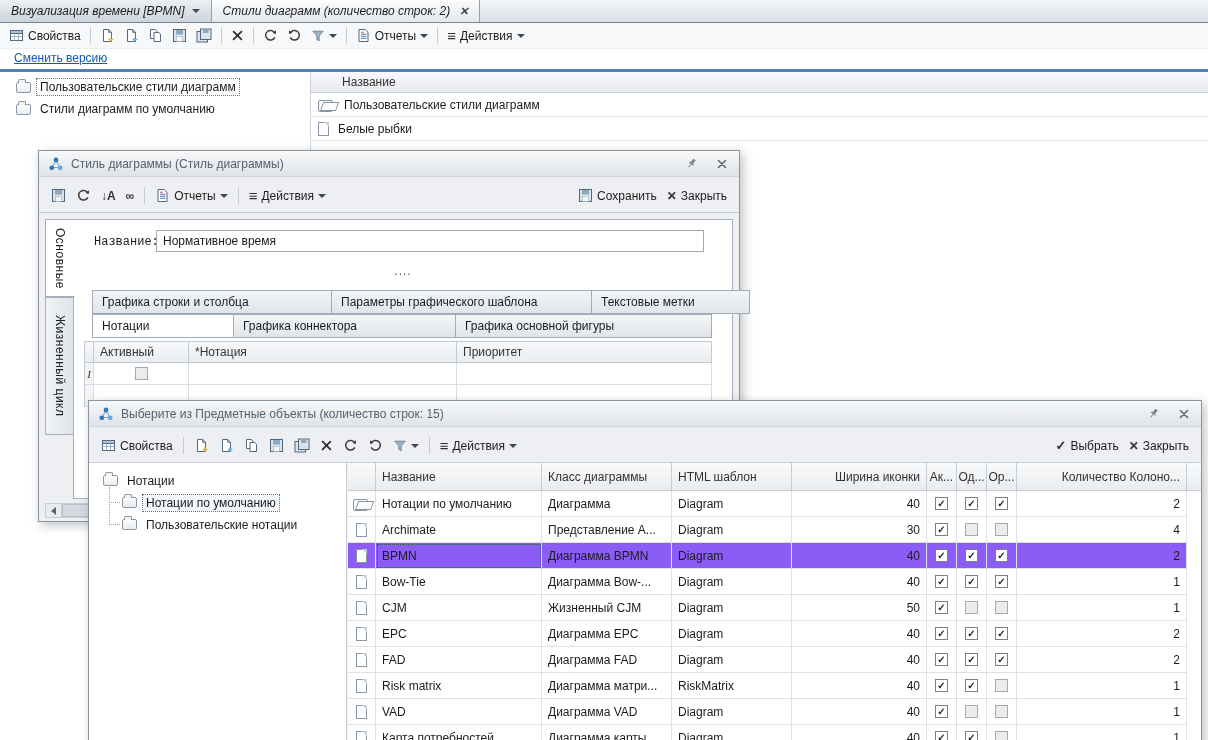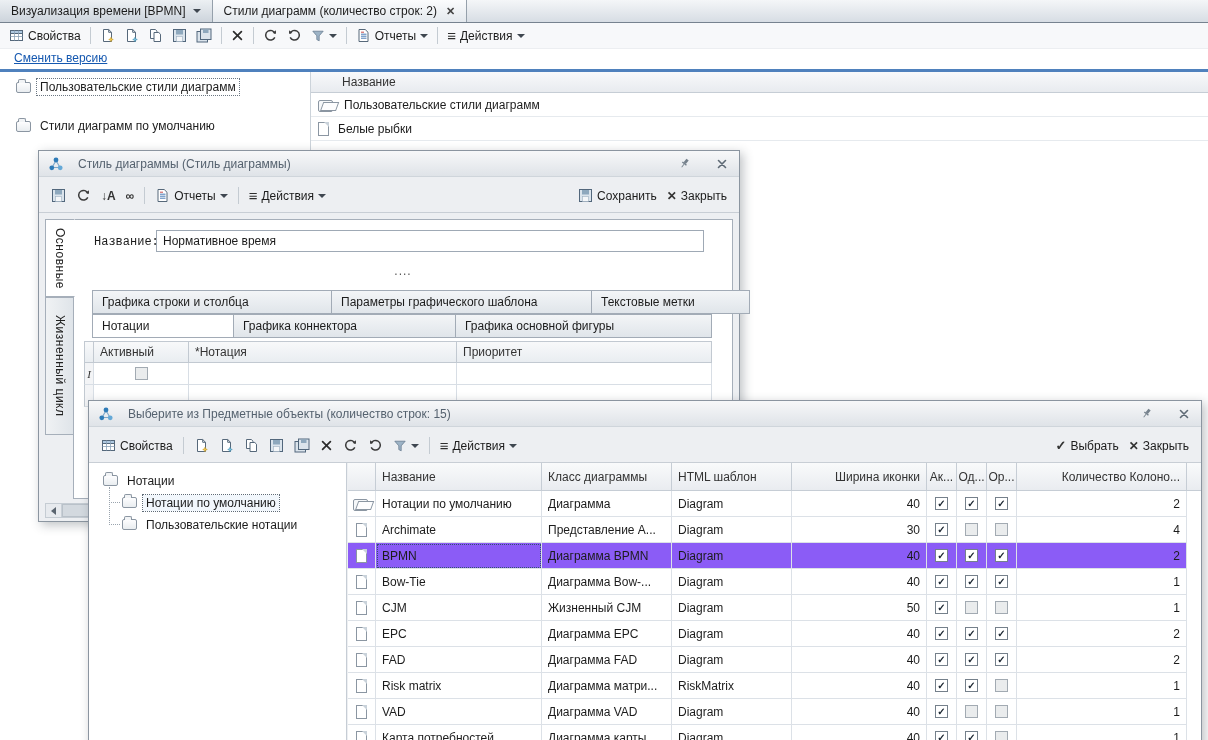--- a/index.html
+++ b/index.html
@@ -1,20 +1,20 @@
 <!DOCTYPE html>
 <html><head>
 <meta charset="utf-8">
 <style>
   * { margin:0; padding:0; box-sizing:border-box; }
   body { width:1208px; height:740px; font-family:"Liberation Sans", sans-serif; font-size:12px; color:#1c1c1c; background:#fff; cursor:default; }
   .screen { position:relative; width:1208px; height:740px; overflow:hidden; background:#fff; }
 
   
-  .tabbar { position:absolute; left:0; top:0; width:100%; height:23px; background:linear-gradient(#f4f6f8,#d7dde4); border-bottom:1px solid #76828f; display:flex; }
+  .tabbar { position:absolute; left:0; top:0; width:100%; height:23px; background:linear-gradient(#f4f6f8,#d7dde4); border-bottom:1px solid #76828f; display:flex;font-style:italic; }
   .tab { display:flex; align-items:center; gap:7px; padding:0 11px; border-right:1px solid #95a0ab; background:linear-gradient(#ecf0f3,#cdd4dc); white-space:nowrap; }
   .tab.active { background:linear-gradient(#fbfcfd,#e3e8ed);justify-content:flex-end; }
   .tab-close { font-size:11px; color:#444; font-weight:bold; margin-left:2px; }
   .cdown { width:0; height:0; border-left:4px solid transparent; border-right:4px solid transparent; border-top:4px solid #3f4750; }
 
   
   .toolbar { display:flex; align-items:center; gap:3px; }
   .main-toolbar { position:absolute; left:0; top:23px; width:100%; height:26px; background:#f7f8fa; border-bottom:1px solid #eceef1; padding:0 6px; }
   .tb-btn { display:flex; align-items:center; gap:4px; padding:1px 3px; border-radius:2px; white-space:nowrap; }
   .tb-sep { width:1px; height:17px; background:#c4cbd2; margin:0 3px; }
@@ -43,21 +43,21 @@
   .ico-folder-open::before { content:""; position:absolute; left:0; top:2px; width:13px; height:10px; background:#f5f7f9; border:1px solid #8b96a2; border-radius:2px; }
   .ico-folder-open::after { content:""; position:absolute; left:2px; bottom:0; width:14px; height:7px; background:#fdfdfe; border:1px solid #8b96a2; transform:skewX(-20deg); transform-origin:0 100%; }
   .ico-doc { position:relative; width:11px; height:14px; background:#fff; border:1px solid #8b96a2; flex:none; }
   .ico-doc::before { content:""; position:absolute; right:-1px; top:-1px; width:0; height:0; border-left:5px solid transparent; border-top:5px solid #c9d2da; }
 
   .cb { width:13px; height:13px; border:1px solid #75808b; background:#fff; display:flex; align-items:center; justify-content:center; font-size:10px; font-weight:bold; color:#17222d; line-height:1; flex:none; }
   .cb:empty { background:#eaeced; border-color:#a2aab2; }
 
   
   .dialog { position:absolute; background:#edeff2; border:1px solid #8b95a0; box-shadow:3px 3px 10px rgba(40,50,60,.3); }
-  .dlg-title { height:26px; display:flex; align-items:center; gap:14px; padding:0 9px; background:linear-gradient(#f7f8f9,#dfe3e8); border-bottom:1px solid #cfd5db; }
+  .dlg-title { height:26px; display:flex; align-items:center; gap:7px; padding:0 9px; background:linear-gradient(#f7f8f9,#dfe3e8); border-bottom:1px solid #cfd5db; }
   .dlg-title .ttl { flex:1; color:#55626f; white-space:nowrap; overflow:hidden; }
   .title-btn { width:16px; height:14px; display:flex; align-items:center; justify-content:center; margin-left:8px; }
   .dlg-toolbar { height:34px; display:flex; align-items:center; gap:4px; padding:0 9px; border-bottom:1px solid #c8ced5; margin-top:2px; }
 
   #dialog-style { left:38px; top:150px; width:702px; height:372px; z-index:10; }
   #dialog-select { left:88px; top:400px; width:1114px; height:362px; z-index:20; }
 
   
   .side-tab { position:absolute; left:6px; width:29px; background:linear-gradient(90deg,#f0f2f4,#dfe4e9); border:1px solid #a6afba; display:flex; align-items:center; justify-content:center; }
   .side-tab.active { background:#fff; width:30px; border-right:1px solid #fff; z-index:3; }
@@ -223,21 +223,21 @@
     </div>
   </div>
 
   <a class="version-link">Сменить версию</a>
   <div class="accent-line"></div>
 
   <div class="mw-tree-item focused" style="left:16px;top:79px;">
     <span class="ico-folder"></span>
     <span class="lbl">Пользовательские стили диаграмм</span>
   </div>
-  <div class="mw-tree-item" style="left:16px;top:118px;">
+  <div class="mw-tree-item" style="left:16px;top:101px;">
     <span class="ico-folder"></span>
     <span class="lbl">Стили диаграмм по умолчанию</span>
   </div>
 
   <div class="main-divider"></div>
 
   <div class="list-header">
     <span>Название</span>
   </div>
   <div class="list-row" style="top:93px;">

